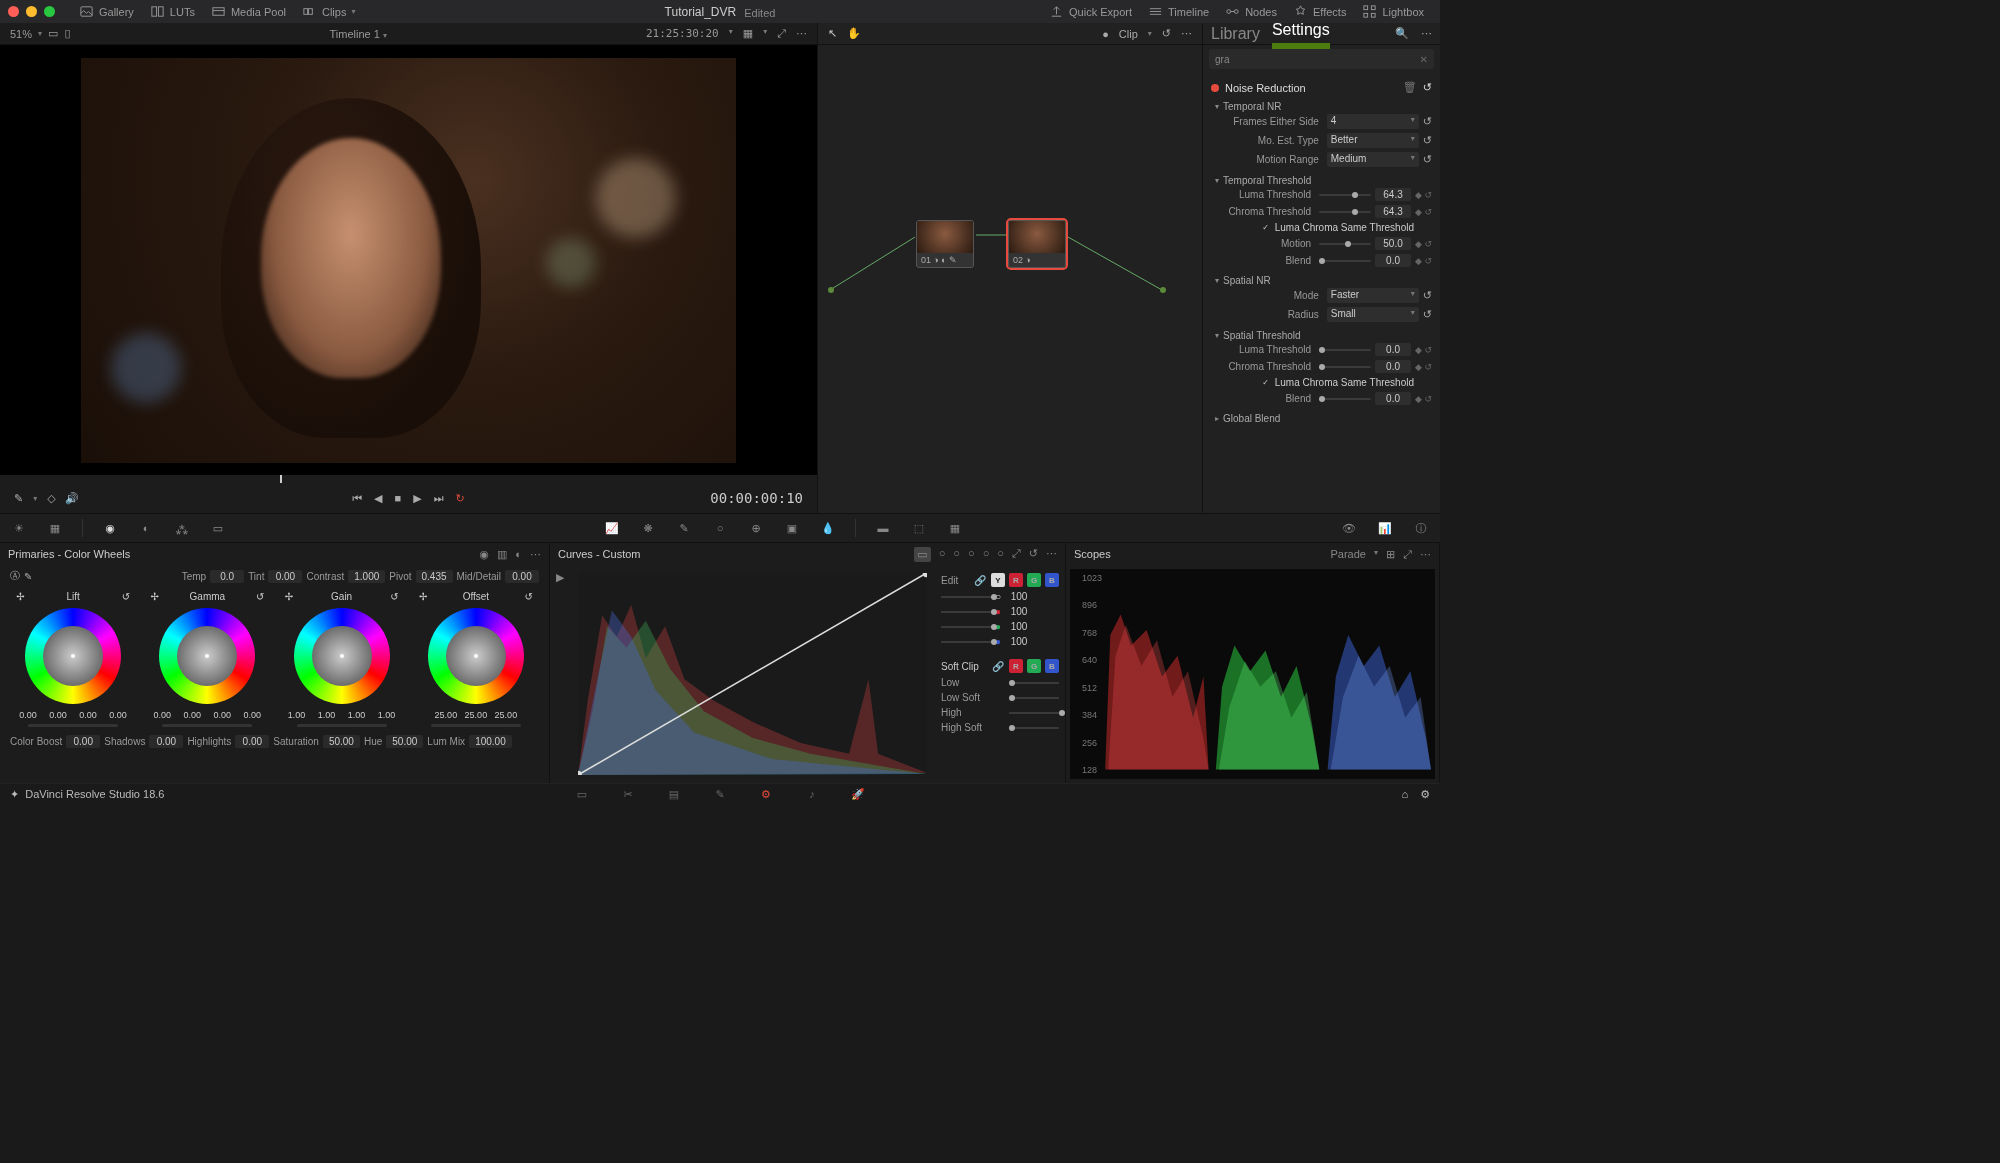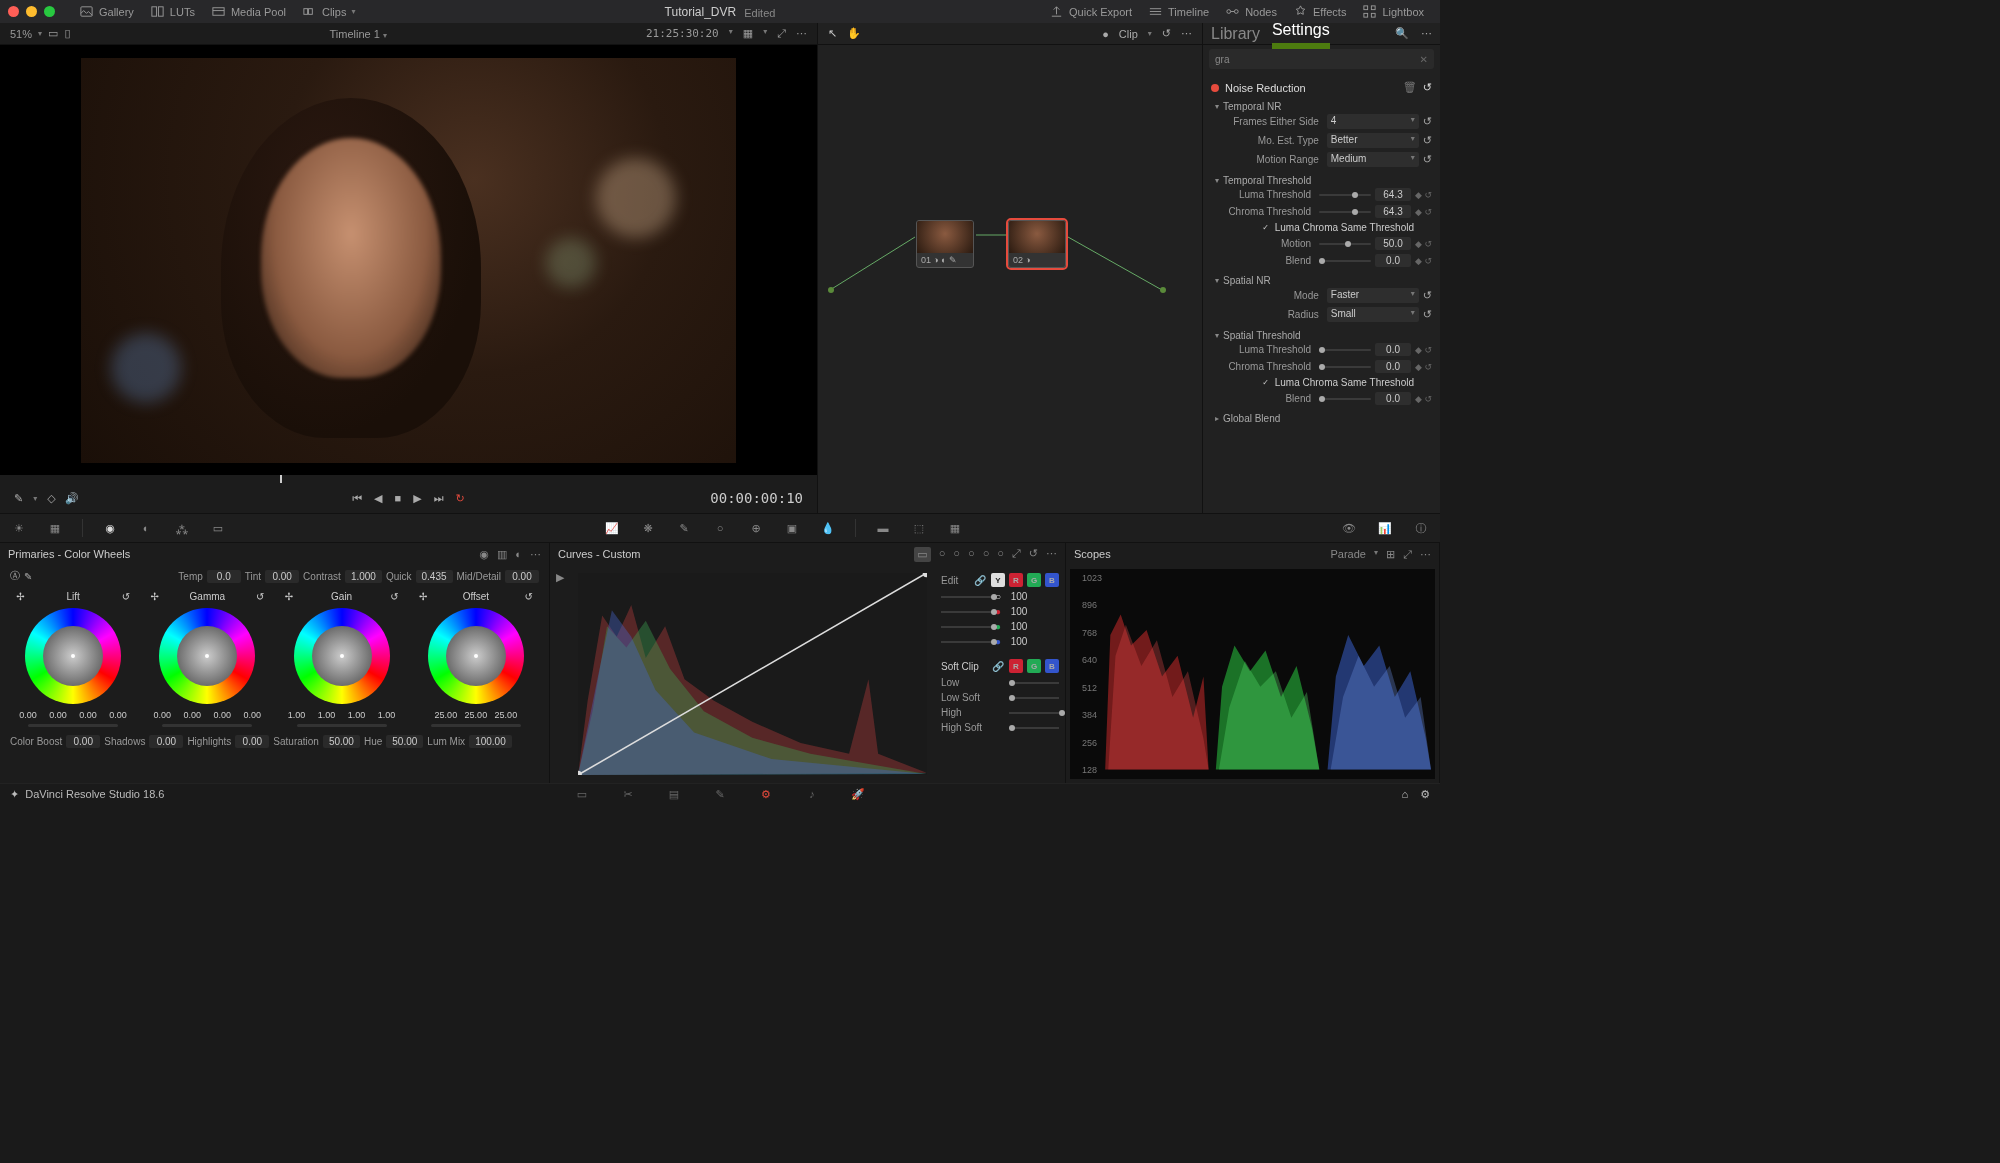--- a/index.html
+++ b/index.html
@@ -461,21 +461,21 @@
     <div class="wheel-adjust-row">
       <span>Ⓐ</span>
       <span>✎</span>
       <span style="flex:1;"></span>
       <span class="adj-label">Temp</span>
         <span class="adj-val">0.0</span>
       <span class="adj-label">Tint</span>
         <span class="adj-val">0.00</span>
       <span class="adj-label">Contrast</span>
         <span class="adj-val">1.000</span>
-      <span class="adj-label">Quick</span>
+      <span class="adj-label">Pivot</span>
         <span class="adj-val">0.435</span>
       <span class="adj-label">Mid/Detail</span>
         <span class="adj-val">0.00</span>
     </div>
     <div class="wheels-container" id="wheels-container">
         <div class="wheel-group">
           <div class="wheel-title-row">
             <span>✢</span>
             <span>Lift</span>
             <span>↺</span>

